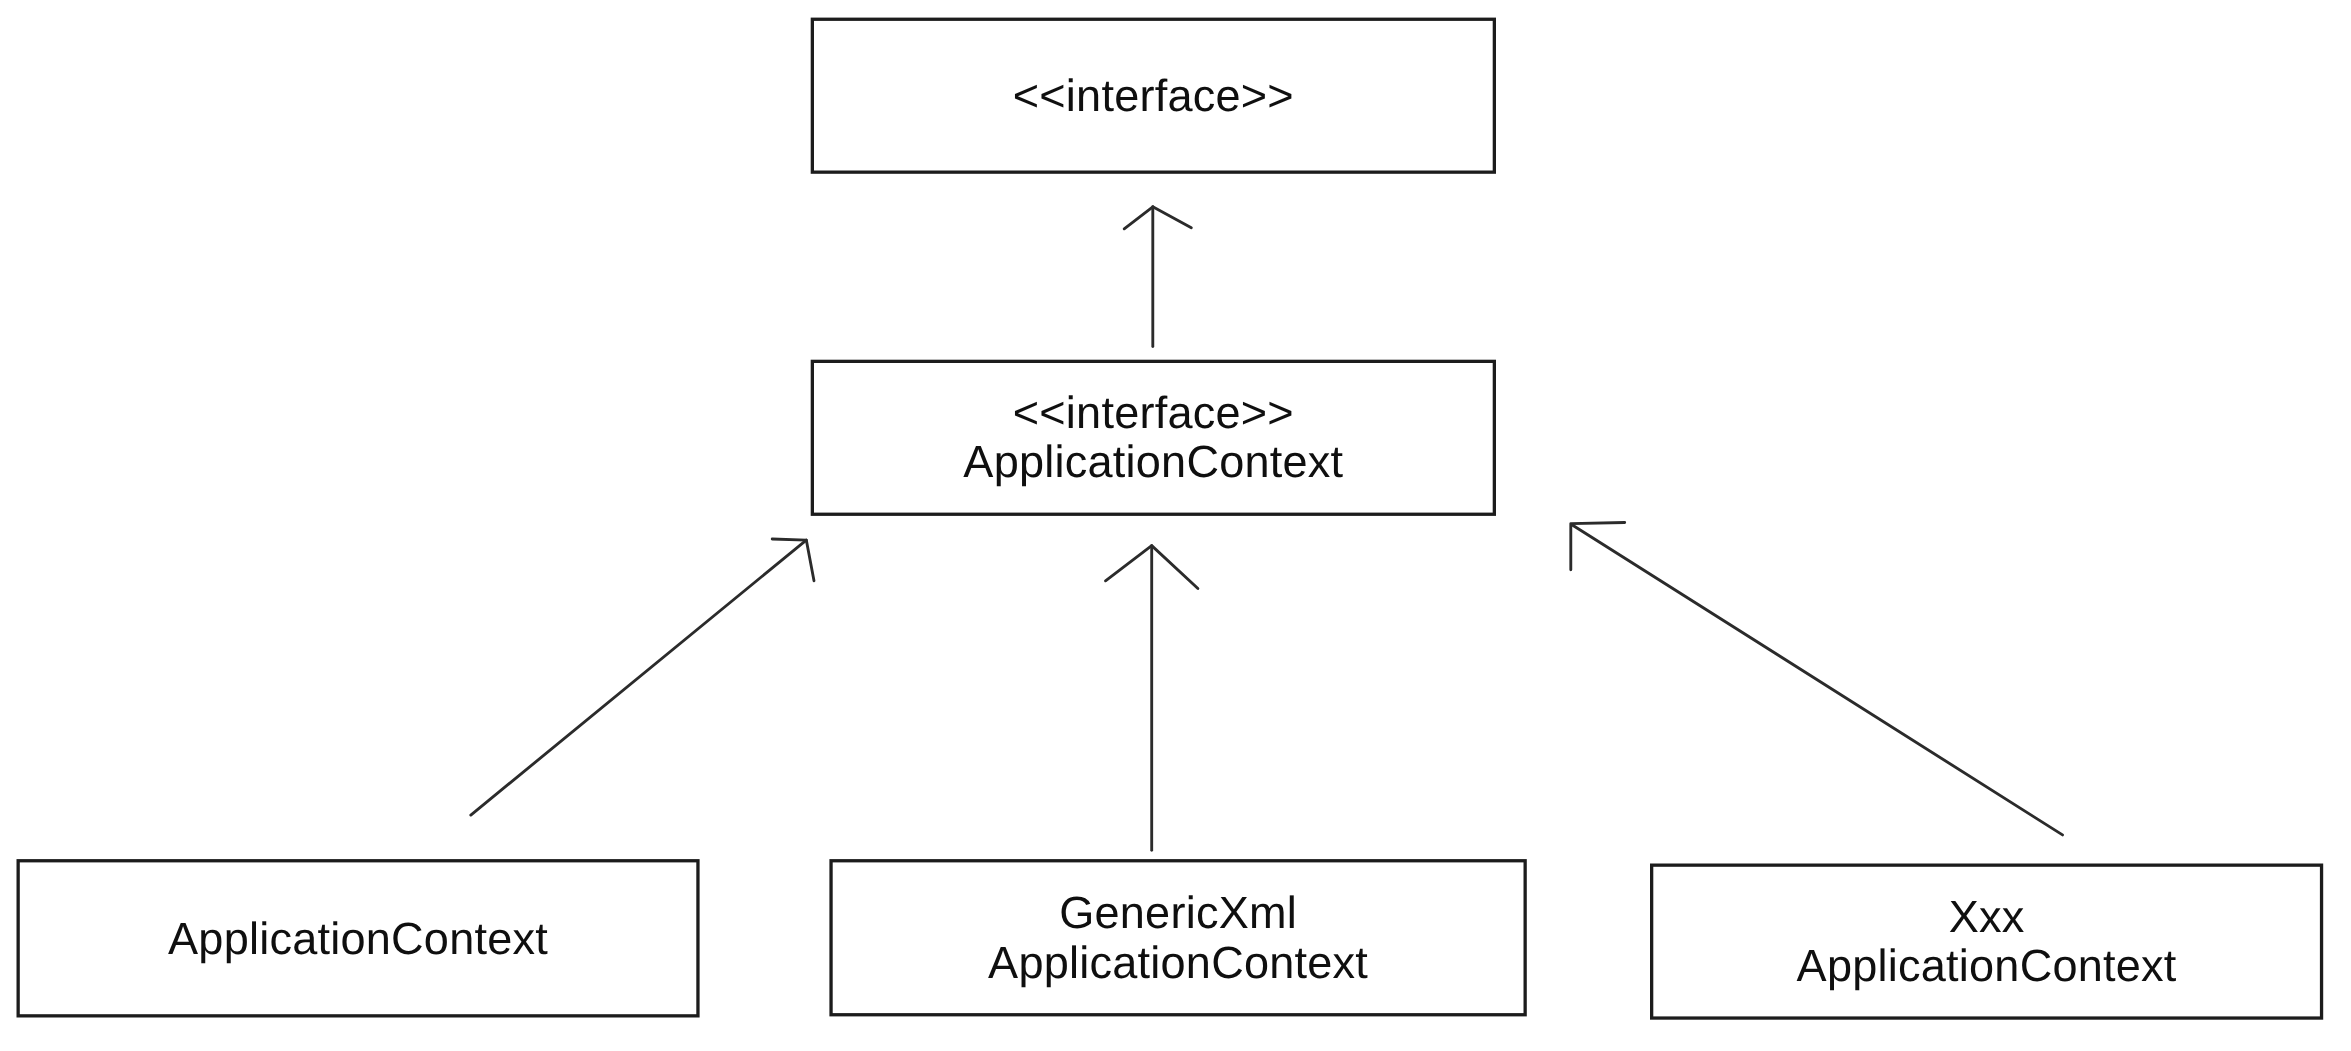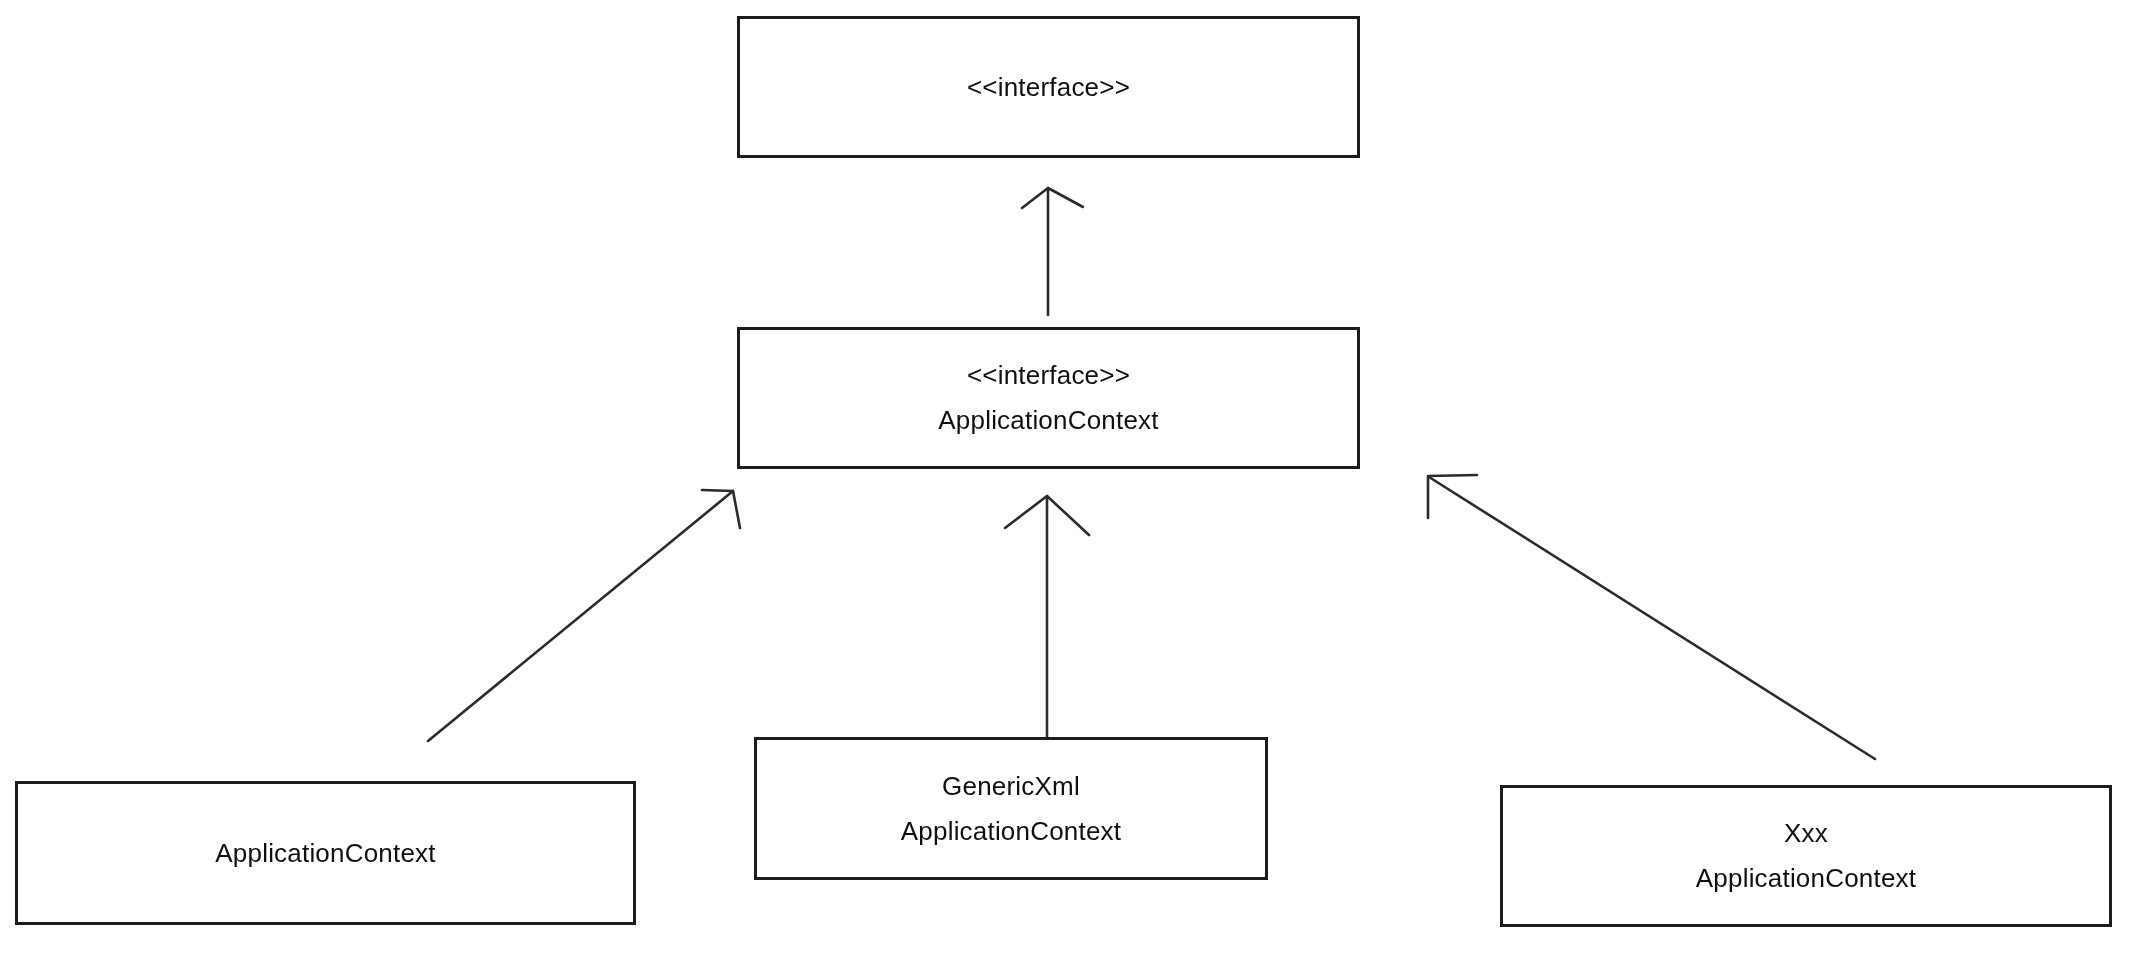--- a/index.html
+++ b/index.html
@@ -33,29 +33,29 @@
     position: absolute;
     box-sizing: border-box;
     background: var(--bg, #ffffff);
     border: 3px solid var(--border, #1c1c1c);
     display: flex;
     flex-direction: column;
     justify-content: center;
     align-items: center;
     text-align: center;
     color: var(--text, #0f0f0f);
-    font-size: 26px;
+    font-size: 41px;
     line-height: 45px;
     letter-spacing: 0.2px;
     white-space: nowrap;
   }
   .node-beanfactory        { left: 737px;  top: 16px;  width: 623px; height: 142px; }
   .node-applicationcontext { left: 737px;  top: 327px; width: 623px; height: 142px; }
   .node-annotationconfig   { left: 15px;   top: 781px; width: 621px; height: 144px; }
-  .node-genericxml         { left: 754px;  top: 737px; width: 514px; height: 143px; }
+  .node-genericxml         { left: 754px;  top: 781px; width: 634px; height: 143px; }
   .node-xxx                { left: 1500px; top: 785px; width: 612px; height: 142px; text-align: right; }
 </style>
 </head>
 <body>
 
 <div class="canvas">
 
   <svg class="arrow-layer" viewBox="0 0 2137 955">
 
     <g>

